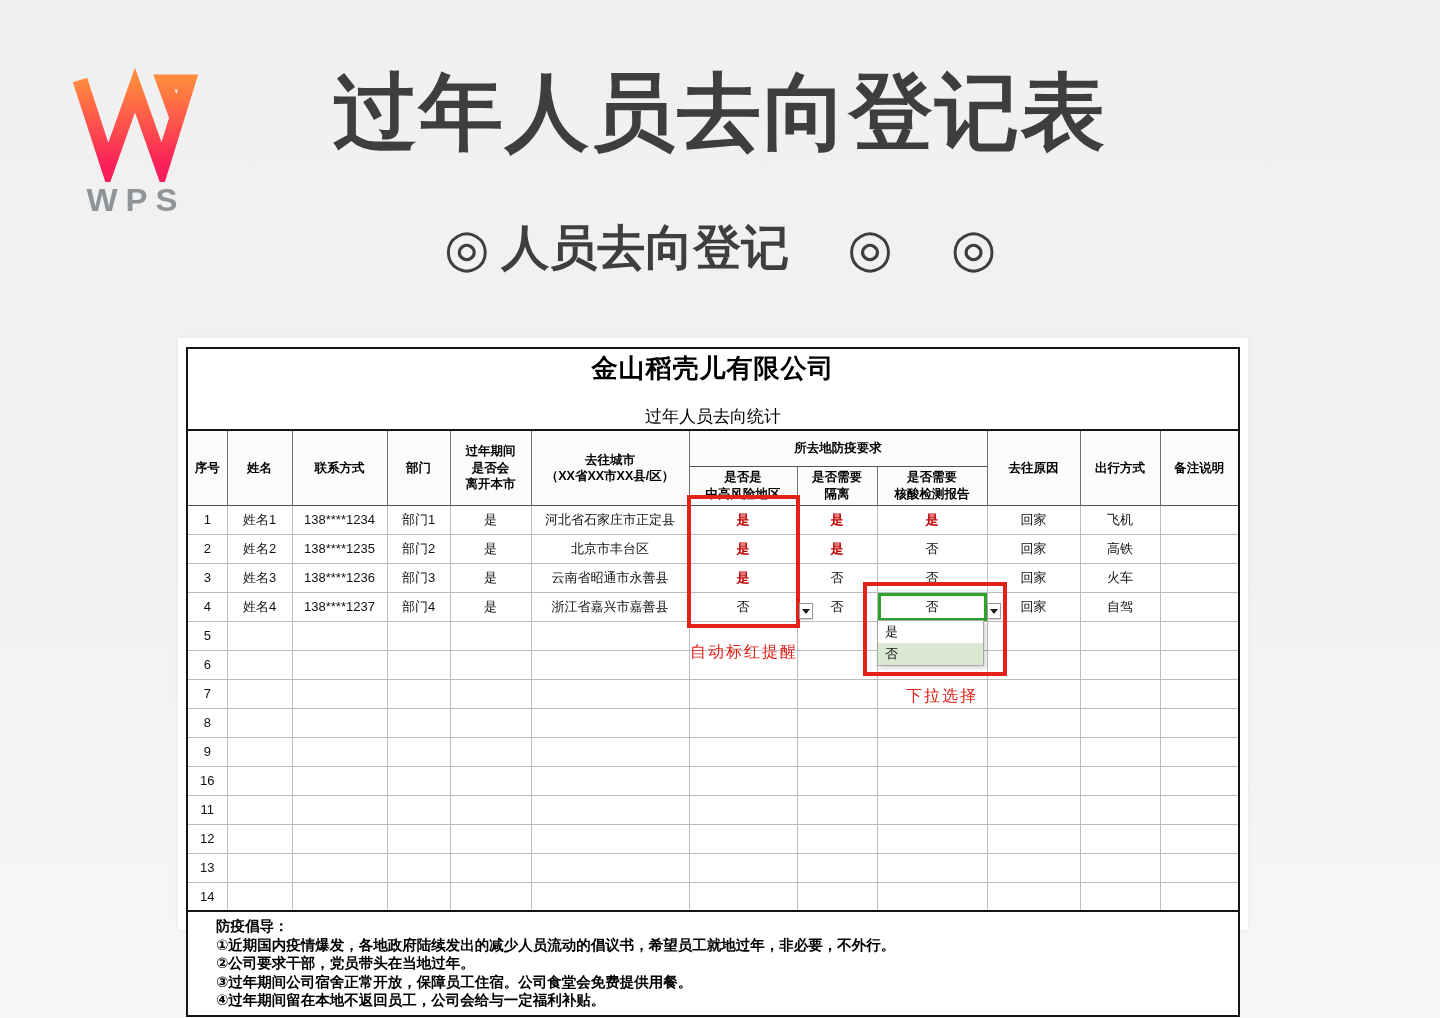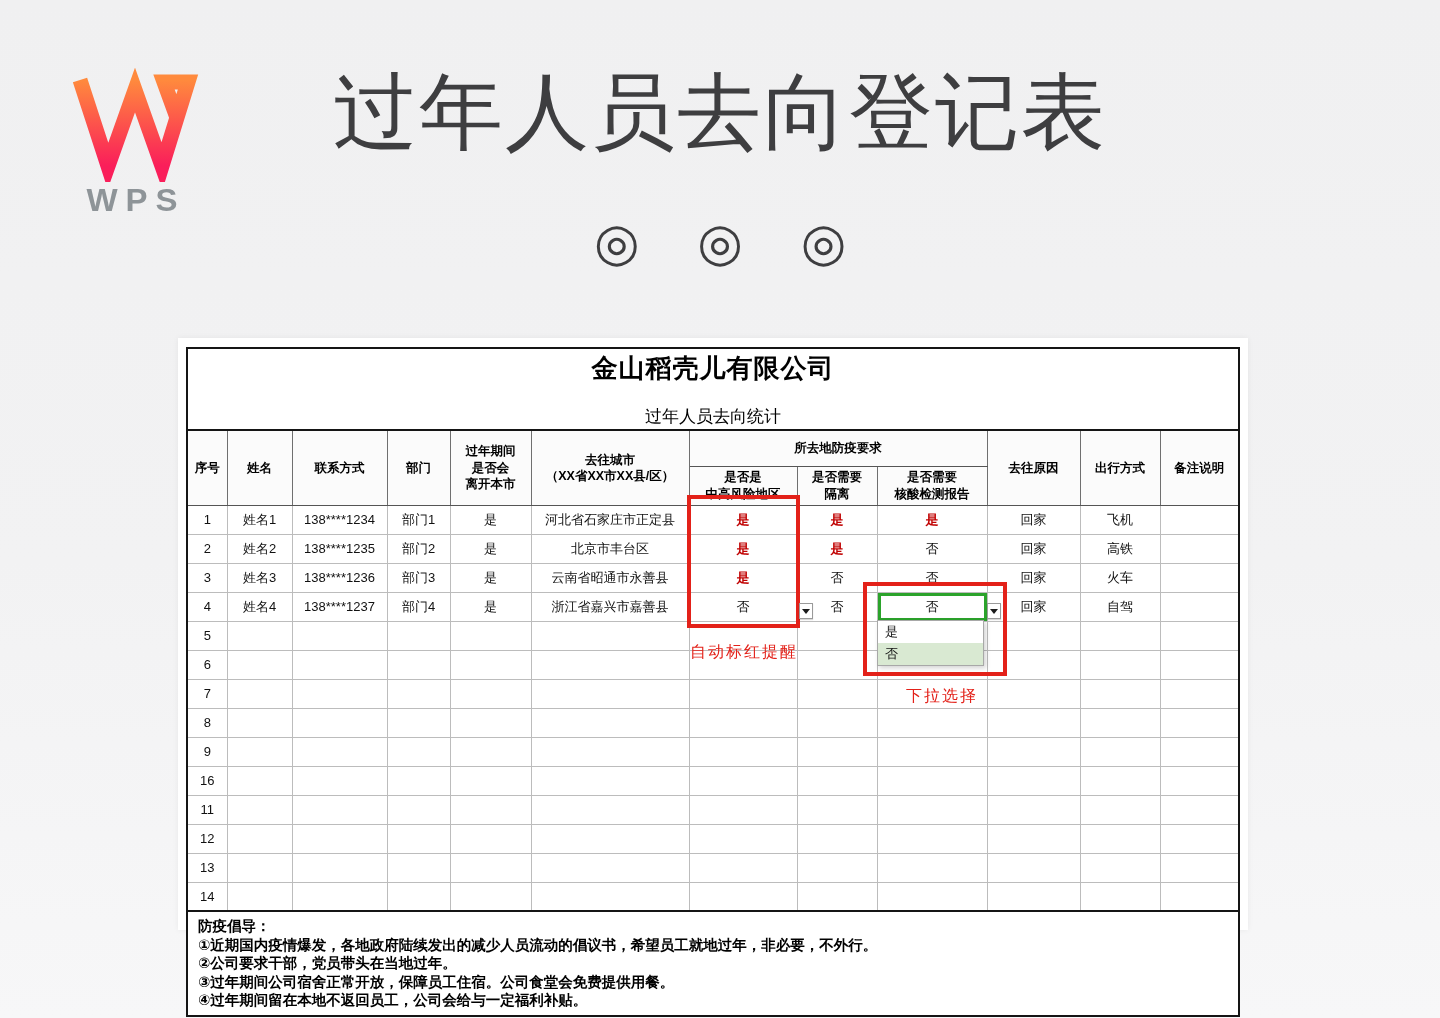--- a/index.html
+++ b/index.html
@@ -9,21 +9,21 @@
     font-family:"Liberation Sans","DejaVu Sans",sans-serif;color:#111}
 
   
   .logo{position:absolute;left:58px;top:68px;width:156px;text-align:center}
   .logo svg{display:block;margin:0 auto}
   .logo-text{margin-top:0;font-size:33px;font-weight:700;color:#8e9498;
     letter-spacing:8px;transform:scaleY(.95)}
 
   
   .hero-title{position:absolute;left:0;right:0;top:66px;text-align:center;
-    font-size:84px;font-weight:400;color:#3e3e40;letter-spacing:2px;line-height:1.1}
+    font-size:84px;font-weight:700;color:#3e3e40;letter-spacing:2px;line-height:1.1}
   .features{position:absolute;left:0;right:0;top:216px;display:flex;
     justify-content:center;gap:58px;font-size:48px;font-weight:700;color:#3e3e40}
   .feat{display:flex;align-items:center;gap:12px;white-space:nowrap}
   .bullet{font-weight:400;font-size:52px;line-height:1}
 
   
   .sheet{position:absolute;left:178px;top:338px;width:1070px;height:592px;background:#fff;
     box-shadow:0 0 6px rgba(0,0,0,.06)}
   table.grid{position:absolute;left:8px;top:9px;width:1052px;border-collapse:collapse;
     table-layout:fixed;border:2px solid #151515;font-size:13px}
@@ -32,21 +32,21 @@
   .company{font-size:26px;font-weight:700;letter-spacing:1px;color:#000}
   .sheet-sub{font-size:17px;margin-top:19px;color:#000}
   th{font-weight:700;background:#fbfbfb;border:1px solid #6f6f6f;border-bottom:1px solid #555;
     white-space:pre-line;line-height:1.3;font-size:12.5px;text-align:center;vertical-align:middle;color:#000}
   tr.hrow1 th{height:36px}
   tr.hrow2 th{height:39px}
   tr.dr td{height:29px;border:1px solid #bcbcbc;text-align:center;vertical-align:middle;background:#fff}
   td.bad{background:#f8cbcd;color:#c00000;font-weight:700}
   td.sel{box-shadow:inset 0 0 0 3px #2ba32b}
   tr.notice-row td{height:97px;border-top:2px solid #151515;vertical-align:top;text-align:left;
-    padding:5px 10px;font-weight:700;font-size:14.5px;line-height:18.5px;background:#fff;color:#000}
+    padding:5px 28px;font-weight:700;font-size:14.5px;line-height:18.5px;background:#fff;color:#000}
 
   
   .rect{position:absolute;border:4px solid #e32119;z-index:5;pointer-events:none}
   .rect1{left:687px;top:495px;width:113px;height:133px}
   .rect2{left:863px;top:582px;width:144px;height:94px}
   .arrow-btn{position:absolute;width:14px;height:16px;background:#fff;border:1px solid #9a9a9a;
     display:flex;align-items:center;justify-content:center;z-index:6;box-shadow:0 1px 1px rgba(0,0,0,.15)}
   .b1{left:799px;top:603px}
   .b2{left:987px;top:603px}
   .tri{width:0;height:0;border-left:4px solid transparent;border-right:4px solid transparent;border-top:5px solid #1c1c1c}
@@ -73,20 +73,21 @@
       </defs>
       <path d="M12 11 L40 97 L67 21 L94 97 L120 13 L96 13 L108 46" fill="none" stroke="url(#wg)" stroke-width="15" stroke-linejoin="miter" stroke-linecap="butt"></path>
     </svg>
     <div class="logo-text">WPS</div>
   </div>
 
   <div class="hero-title">过年人员去向登记表</div>
   <div class="features">
     <div class="feat">
       <span class="bullet">◎</span>
+      <span>人员去向登记</span>
     </div>
     <div class="feat">
       <span class="bullet">◎</span>
     </div>
     <div class="feat">
       <span class="bullet">◎</span>
     </div>
   </div>
 
   <div class="sheet">

